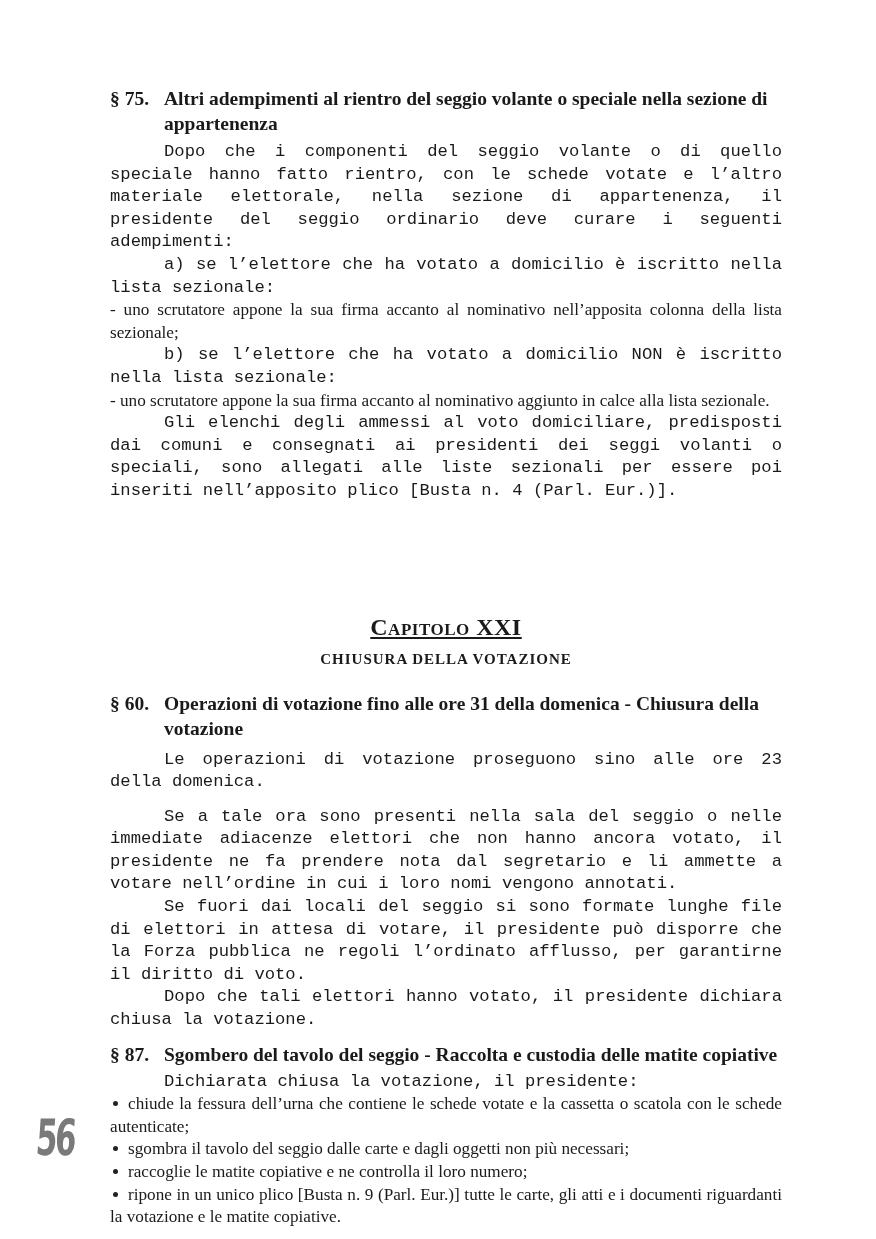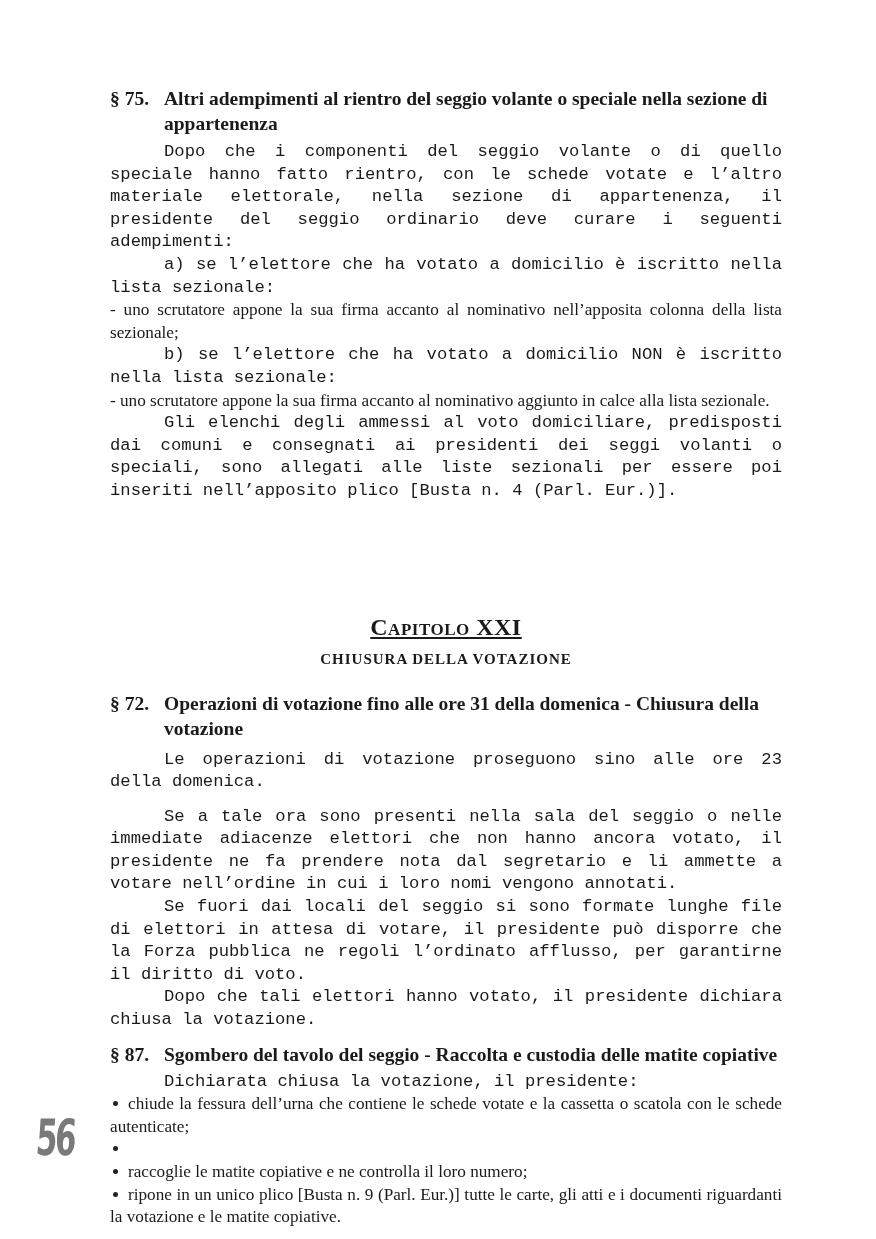--- a/index.html
+++ b/index.html
@@ -40,38 +40,38 @@
     <p class="ind">Gli elenchi degli ammessi al voto domiciliare, predisposti dai comuni e consegnati ai presidenti dei seggi volanti o speciali, sono allegati alle liste sezionali per essere poi inseriti nell’apposito plico [Busta n. 4 (Parl. Eur.)].</p>
   </div>
 
   <div class="chap" style="margin-top:112px">
     <div class="chap-title">Capitolo XXI</div>
     <div class="chap-sub">CHIUSURA DELLA VOTAZIONE</div>
   </div>
 
   <div style="margin-top:22px">
     <h2 class="sec-head">
-      <span class="sec-num">§ 72.</span>
+      <span class="sec-num">§ 60.</span>
       <span class="sec-title">Operazioni di votazione fino alle ore 31 della domenica - Chiusura della votazione</span>
     </h2>
     <p class="ind" style="margin-top:8px">Le operazioni di votazione proseguono sino alle ore 23 della domenica.</p>
     <p class="ind" style="margin-top:12px">Se a tale ora sono presenti nella sala del seggio o nelle immediate adiacenze elettori che non hanno ancora votato, il presidente ne fa prendere nota dal segretario e li ammette a votare nell’ordine in cui i loro nomi vengono annotati.</p>
     <p class="ind">Se fuori dai locali del seggio si sono formate lunghe file di elettori in attesa di votare, il presidente può disporre che la Forza pubblica ne regoli l’ordinato afflusso, per garantirne il diritto di voto.</p>
     <p class="ind">Dopo che tali elettori hanno votato, il presidente dichiara chiusa la votazione.</p>
   </div>
 
   <div style="margin-top:10px">
     <h2 class="sec-head">
       <span class="sec-num">§ 87.</span>
       <span class="sec-title">Sgombero del tavolo del seggio - Raccolta e custodia delle matite copiative</span>
     </h2>
     <p class="ind" style="margin-top:4px">Dichiarata chiusa la votazione, il presidente:</p>
     <div>
       <p class="bullet"><span class="dot"></span><span>chiude la fessura dell’urna che contiene le schede votate e la cassetta o scatola con le schede autenticate;</span></p>
-      <p class="bullet"><span class="dot"></span></p>
+      <p class="bullet"><span class="dot"></span><span>sgombra il tavolo del seggio dalle carte e dagli oggetti non più necessari;</span></p>
       <p class="bullet"><span class="dot"></span><span>raccoglie le matite copiative e ne controlla il loro numero;</span></p>
       <p class="bullet"><span class="dot"></span><span>ripone in un unico plico [Busta n. 9 (Parl. Eur.)] tutte le carte, gli atti e i documenti riguardanti la votazione e le matite copiative.</span></p>
     </div>
   </div>
 
 </div>
 
 <div class="pagenum">56</div>
 
 </body></html>

